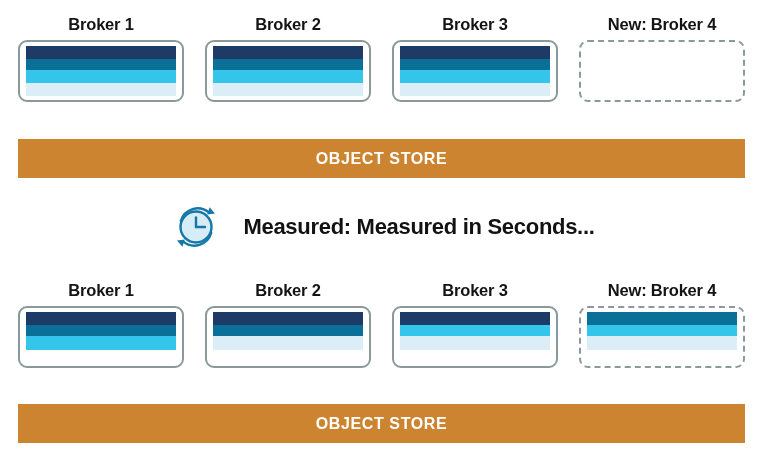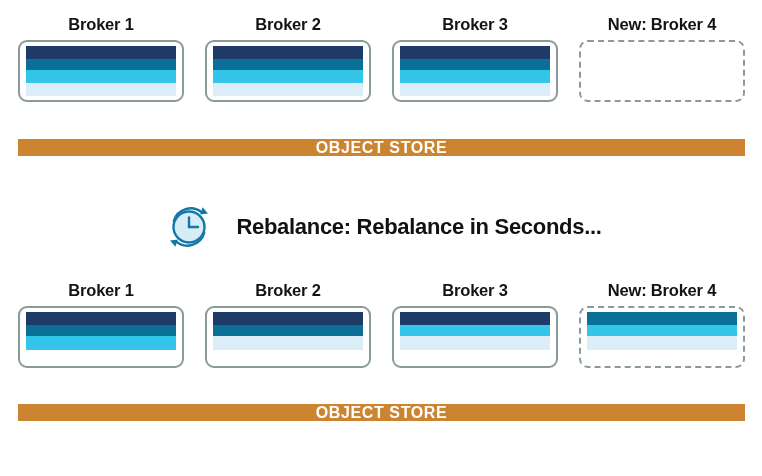--- a/index.html
+++ b/index.html
@@ -72,21 +72,21 @@
   .stripe {
     width: 100%;
     flex: 0 0 auto;
   }
 
   
   .object-store {
     position: absolute;
     left: 18px;
     width: 727px;
-    height: 17px;
+    height: 39px;
     background: #cc8430;
     display: flex;
     align-items: center;
     justify-content: center;
   }
   .object-store-top { top: 139px; }
   .object-store-bottom { top: 404px; }
 
   .object-store-label {
     color: #ffffff;
@@ -183,21 +183,21 @@
 
         <line x1="29" y1="29" x2="38" y2="29" stroke="#1577a8" stroke-width="2.4" stroke-linecap="round"></line>
 
         <path d="M 13.8 23.0 A 17.5 17.5 0 0 1 42.0 14.6" fill="none" stroke="#1577a8" stroke-width="2.4" stroke-linecap="round"></path>
         <polygon points="42.6,9.2 48.0,15.4 40.2,16.6" fill="#1577a8"></polygon>
 
         <path d="M 44.2 35.0 A 17.5 17.5 0 0 1 16.0 43.4" fill="none" stroke="#1577a8" stroke-width="2.4" stroke-linecap="round"></path>
         <polygon points="15.4,48.8 10.0,42.6 17.8,41.4" fill="#1577a8"></polygon>
       </svg>
     </span>
-    <span class="rebalance-text">Rebalance: Rebalance in Seconds...</span>
+    <span class="rebalance-text">Measured: Measured in Seconds...</span>
   </div>
 
   <div class="cluster cluster-bottom">
     <div class="broker-strip">
 
       <div class="broker">
         <div class="broker-label">Broker 1</div>
         <div class="broker-box">
             <div class="stripe" style="background: rgb(30, 58, 102); height: 13px;"></div>
             <div class="stripe" style="background: rgb(11, 112, 152); height: 11px;"></div>

